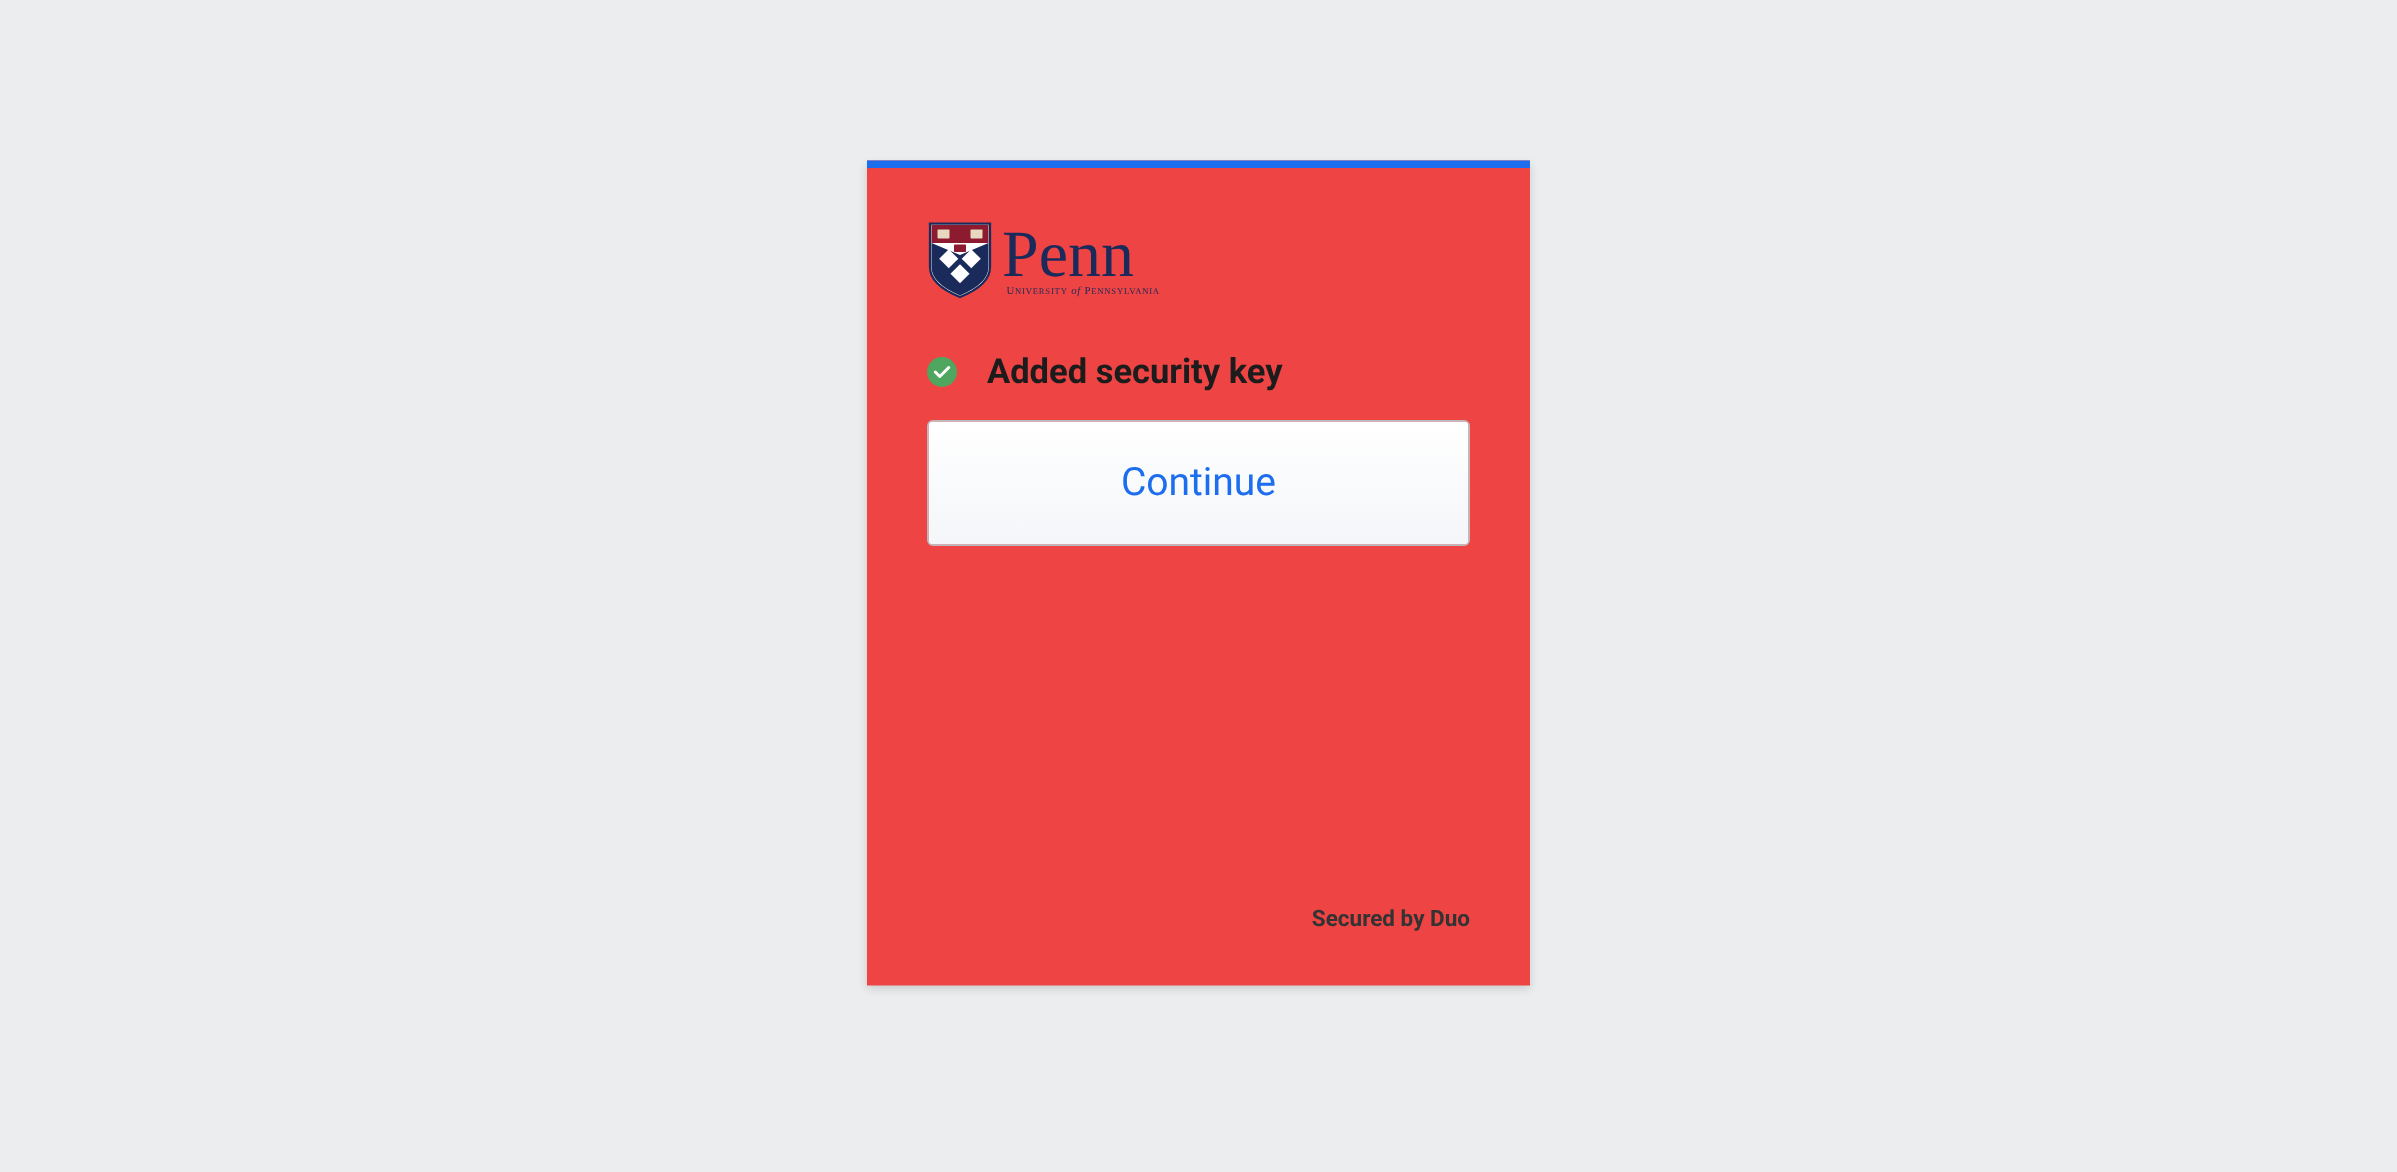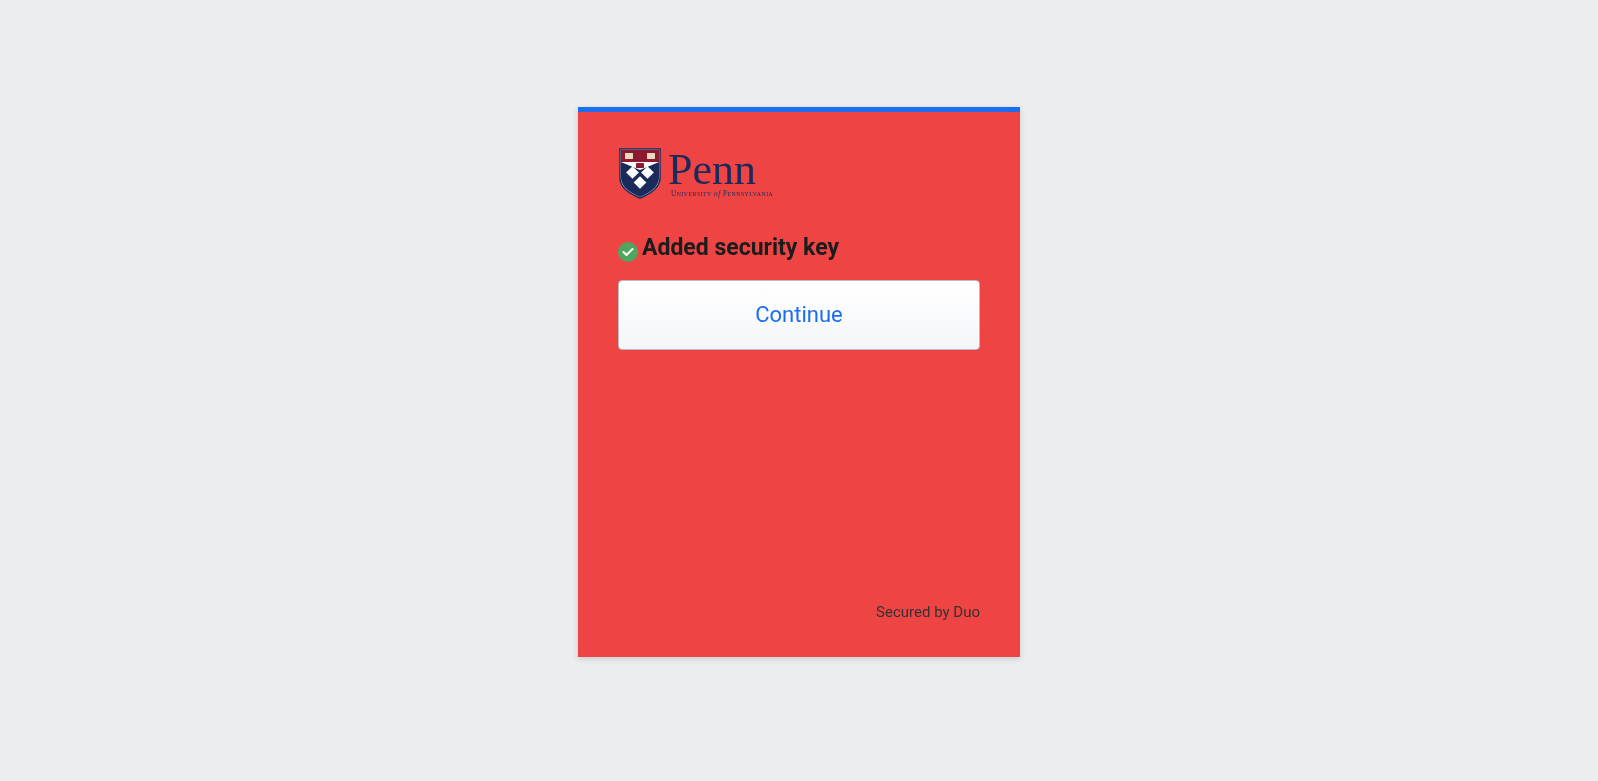--- a/index.html
+++ b/index.html
@@ -39,22 +39,22 @@
       margin-bottom: 28px;
     }
     
     .logo-svg {
       width: 180px;
       height: 58px;
     }
     
     .heading-row {
       display: flex;
-      align-items: flex-end;
-      gap: 4px;
+      align-items: center;
+      gap: 20px;
       margin-bottom: 18px;
     }
     
     .success-icon {
       width: 20px;
       height: 20px;
       flex-shrink: 0;
     }
     
     .heading {
@@ -66,39 +66,40 @@
     
     .description {
       font-size: 17px;
       color: #333333;
       line-height: 1.7;
       margin-bottom: 42px;
     }
     
     .continue-button {
       width: 100%;
-      height: 70px;
+      height: 84px;
       background: linear-gradient(to bottom, #ffffff, #f4f6f9);
       border: 1px solid #b8bcc2;
       border-radius: 4px;
-      font-size: 22px;
+      font-size: 26px;
       font-weight: 400;
       color: #1d6def;
       cursor: pointer;
       font-family: inherit;
     }
     
     .footer {
       padding: 0 40px 36px 40px;
       text-align: right;
     }
     
     .footer-text {
       font-size: 15px;
       color: #333333;
+      font-weight: bold;
     }
   </style>
 </head>
 <body>
 
 <div class="card">
   <div class="card-content">
     
     <div class="logo-container">
       <svg class="logo-svg" viewBox="0 0 180 58">

